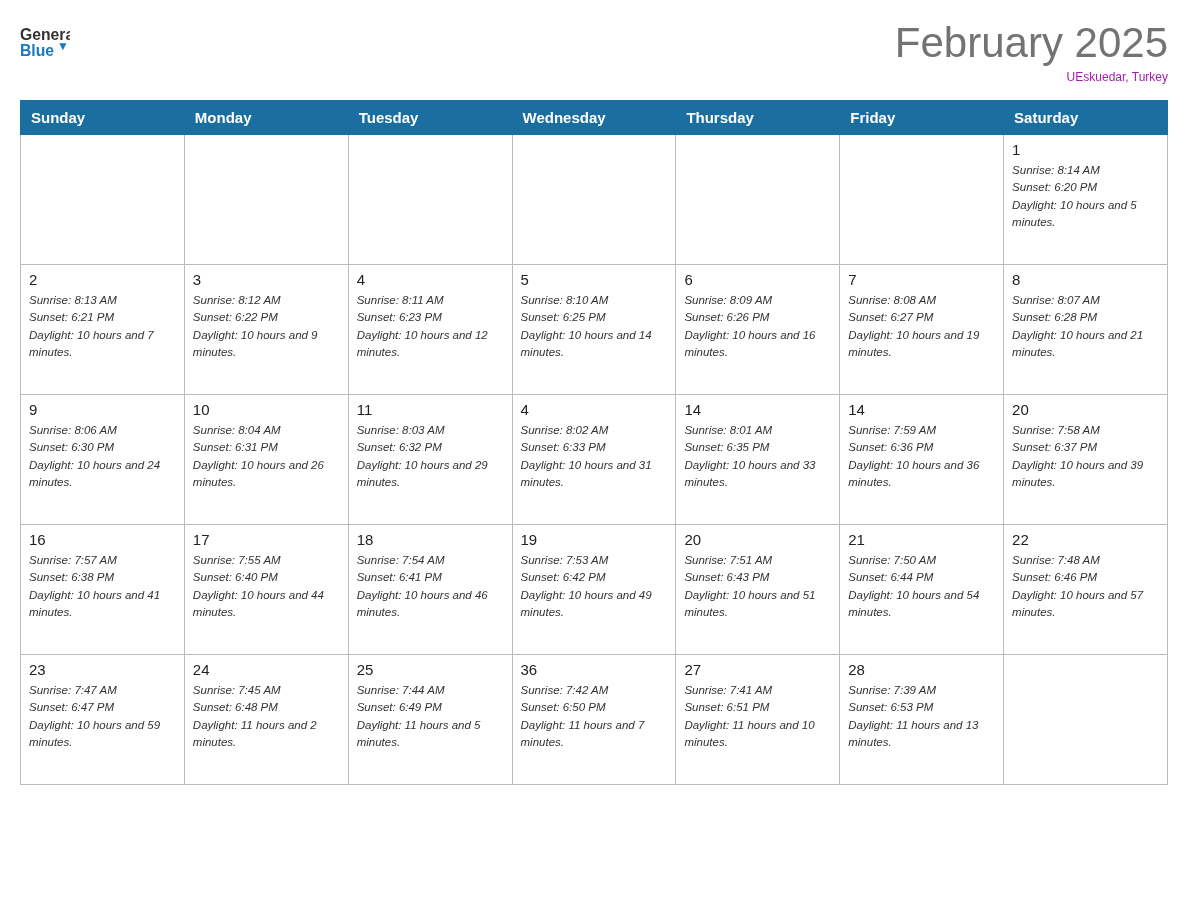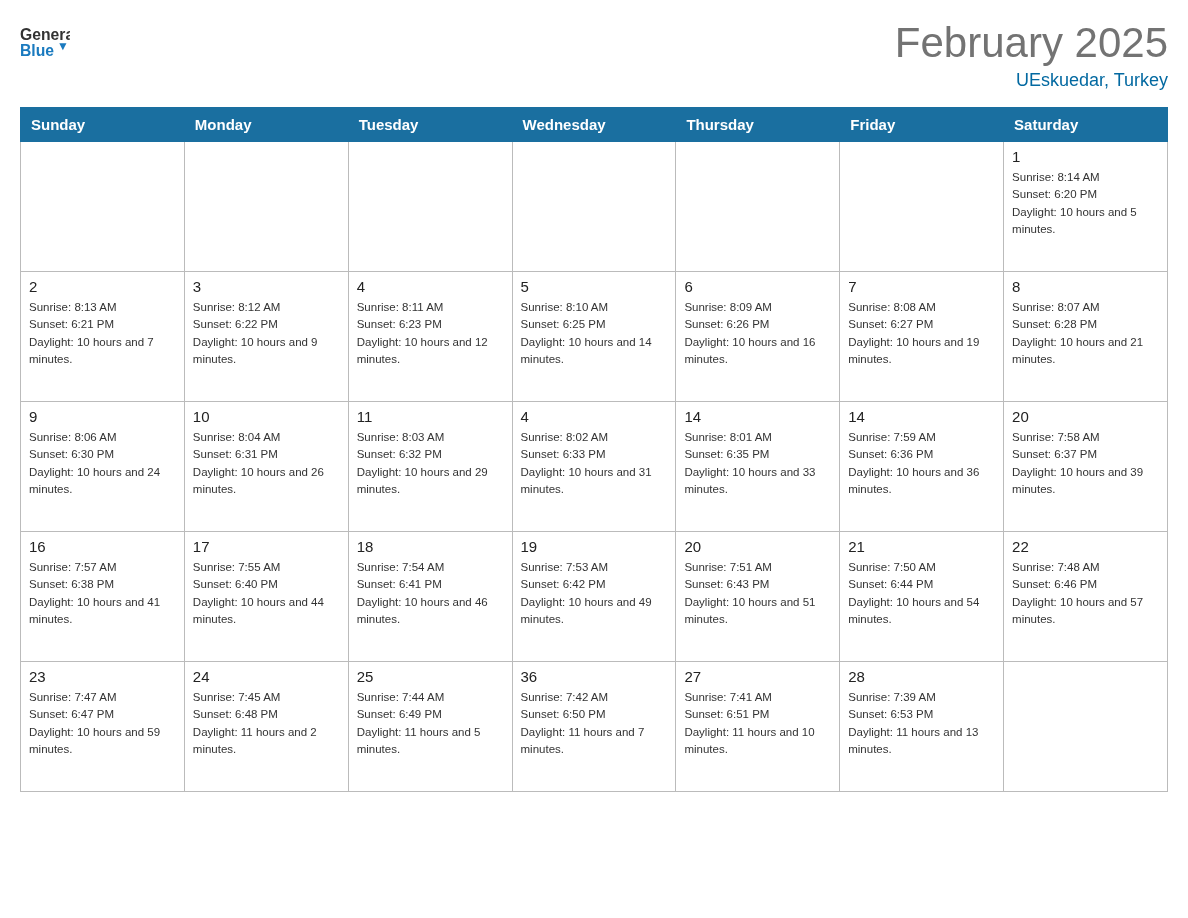--- a/index.html
+++ b/index.html
@@ -27,22 +27,22 @@
     .title-section {
       text-align: right;
     }
     .month-title {
       font-size: 42px;
       font-weight: normal;
       color: #737373;
       line-height: 1.1;
     }
     .location {
-      font-size: 18px;
-      color: #0369a1;
+      font-size: 12px;
+      color: #a21caf;
       margin-top: 4px;
     }
     .calendar {
       width: 100%;
       border-collapse: collapse;
       border: 1px solid #aaa;
     }
     .calendar th {
       background-color: #1a6fa0;
       color: #fff;
@@ -64,20 +64,21 @@
       font-size: 15px;
       font-weight: normal;
       color: #222;
       display: block;
       margin-bottom: 4px;
     }
     .day-info {
       font-size: 11.5px;
       color: #333;
       line-height: 1.5;
+      font-style: italic;
     }
     .empty-cell {
       background: #fff;
     }
     
     .logo-svg {
       width: 50px;
       height: 40px;
       margin-right: 0px;
     }

